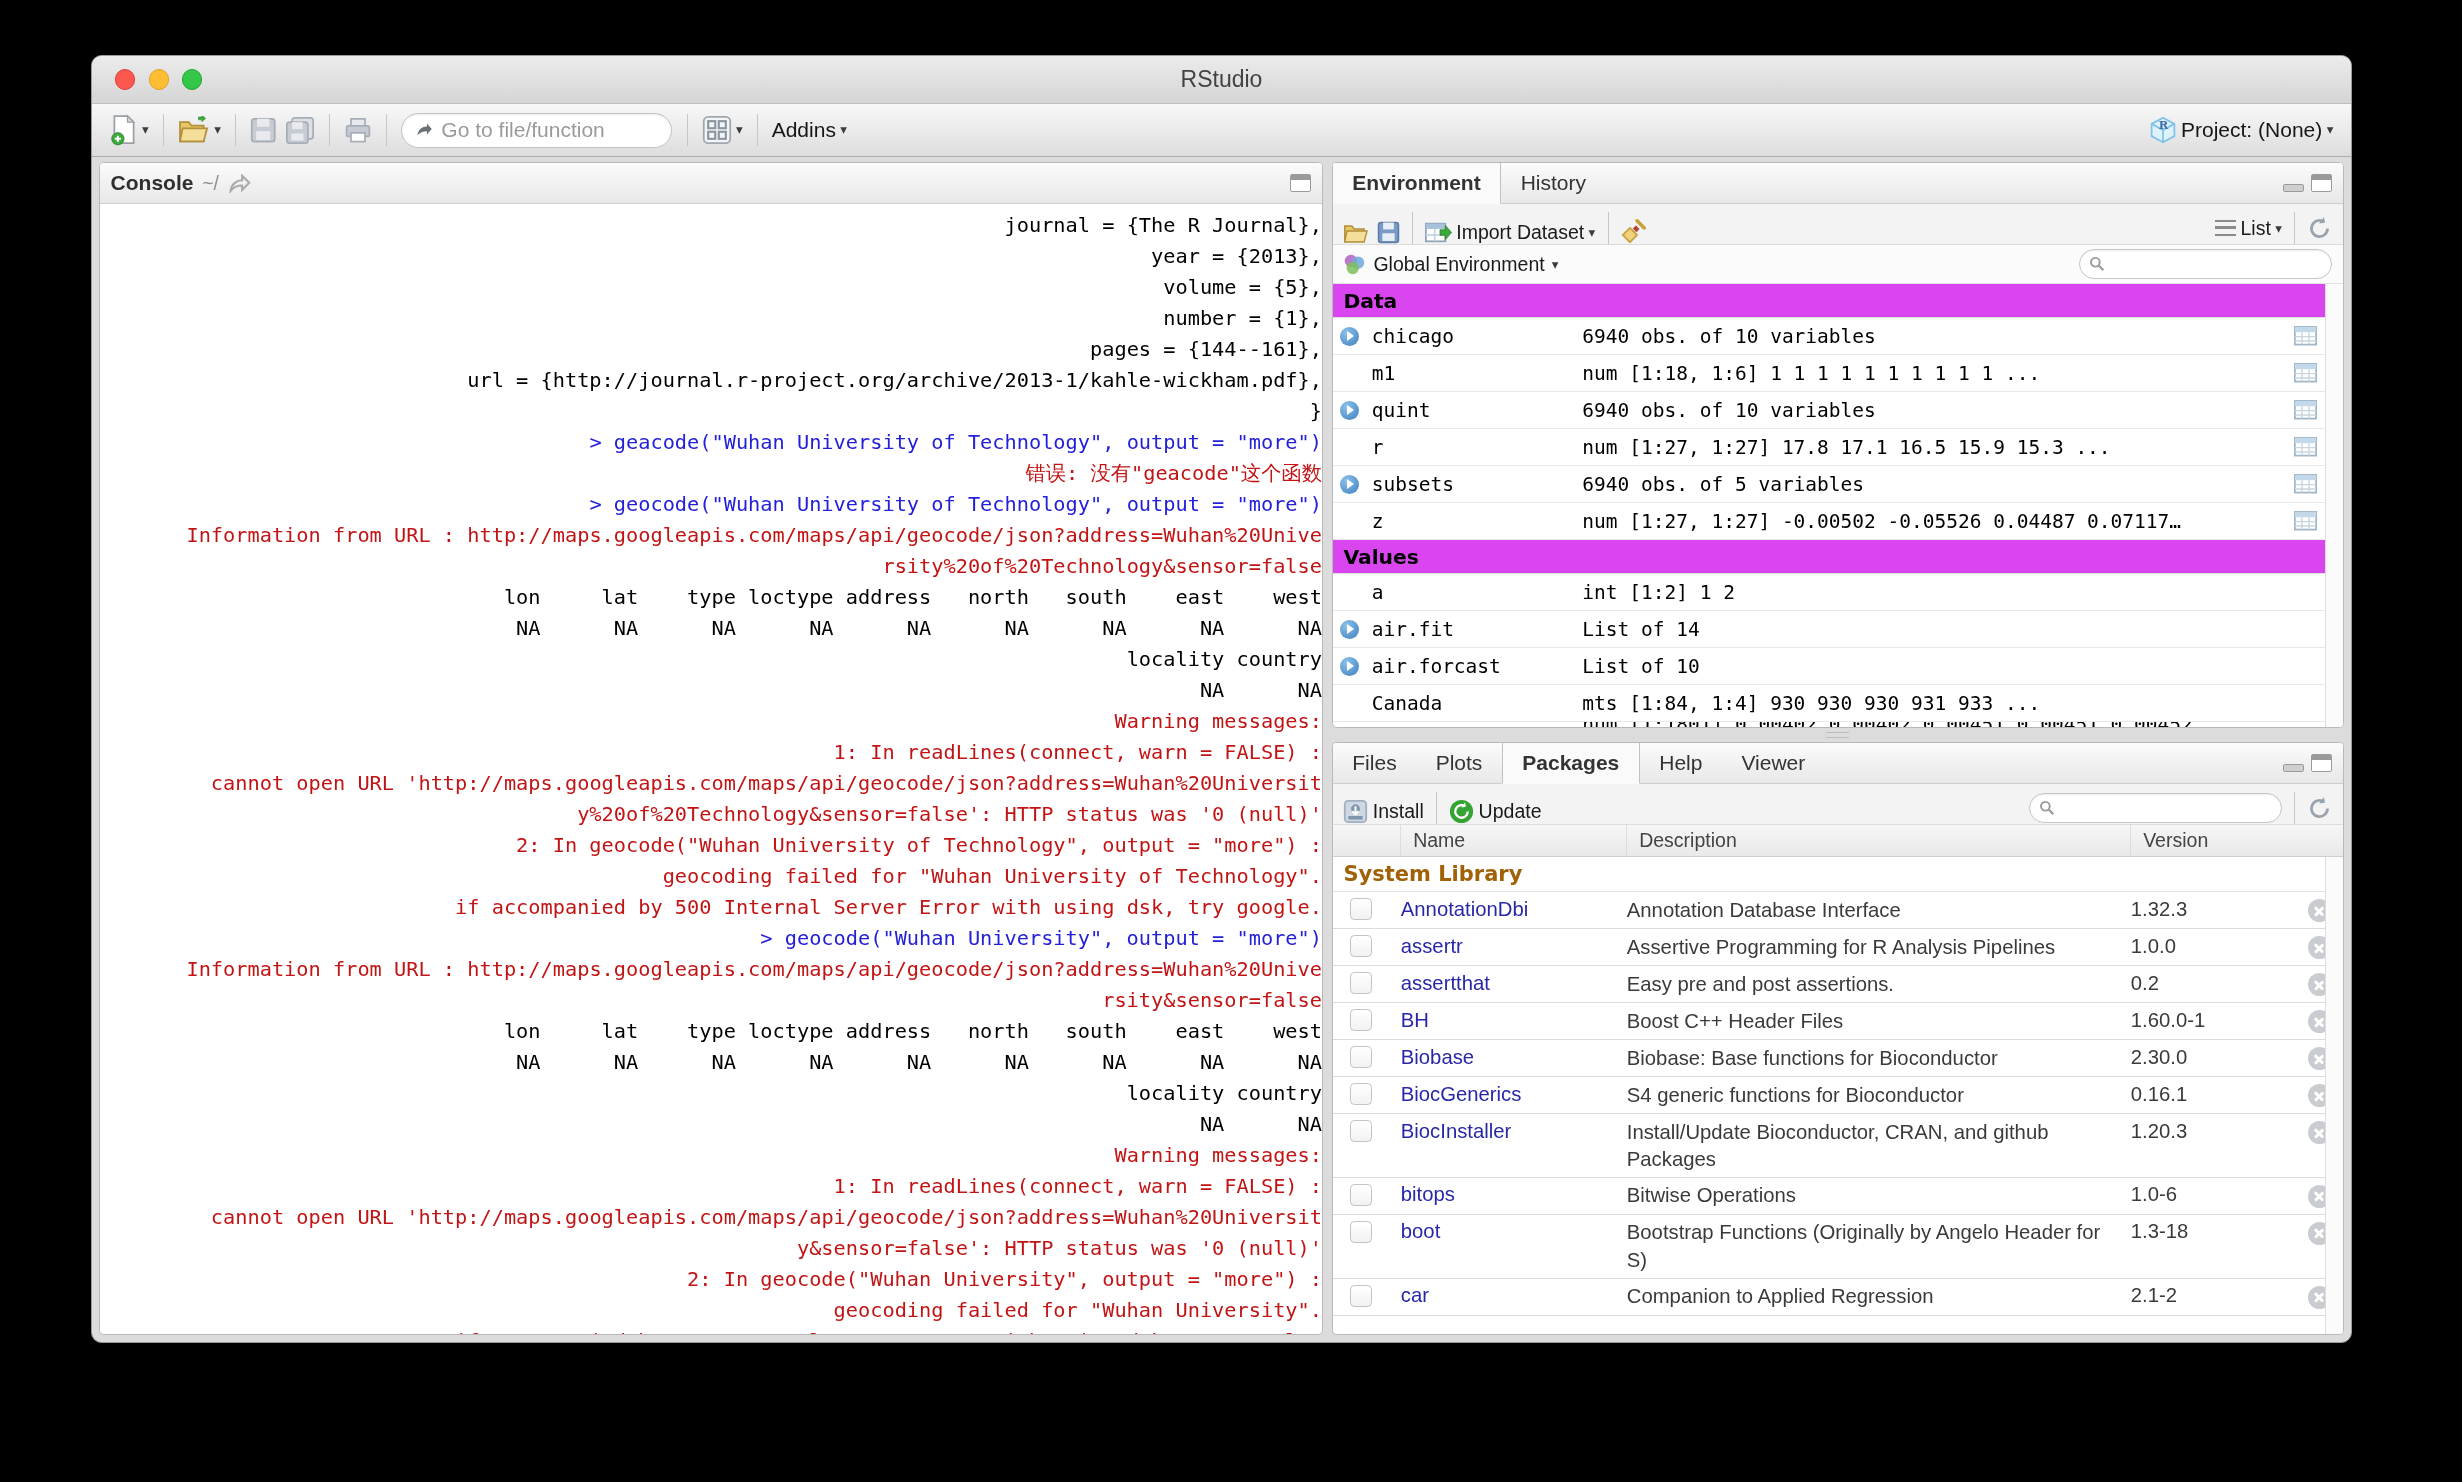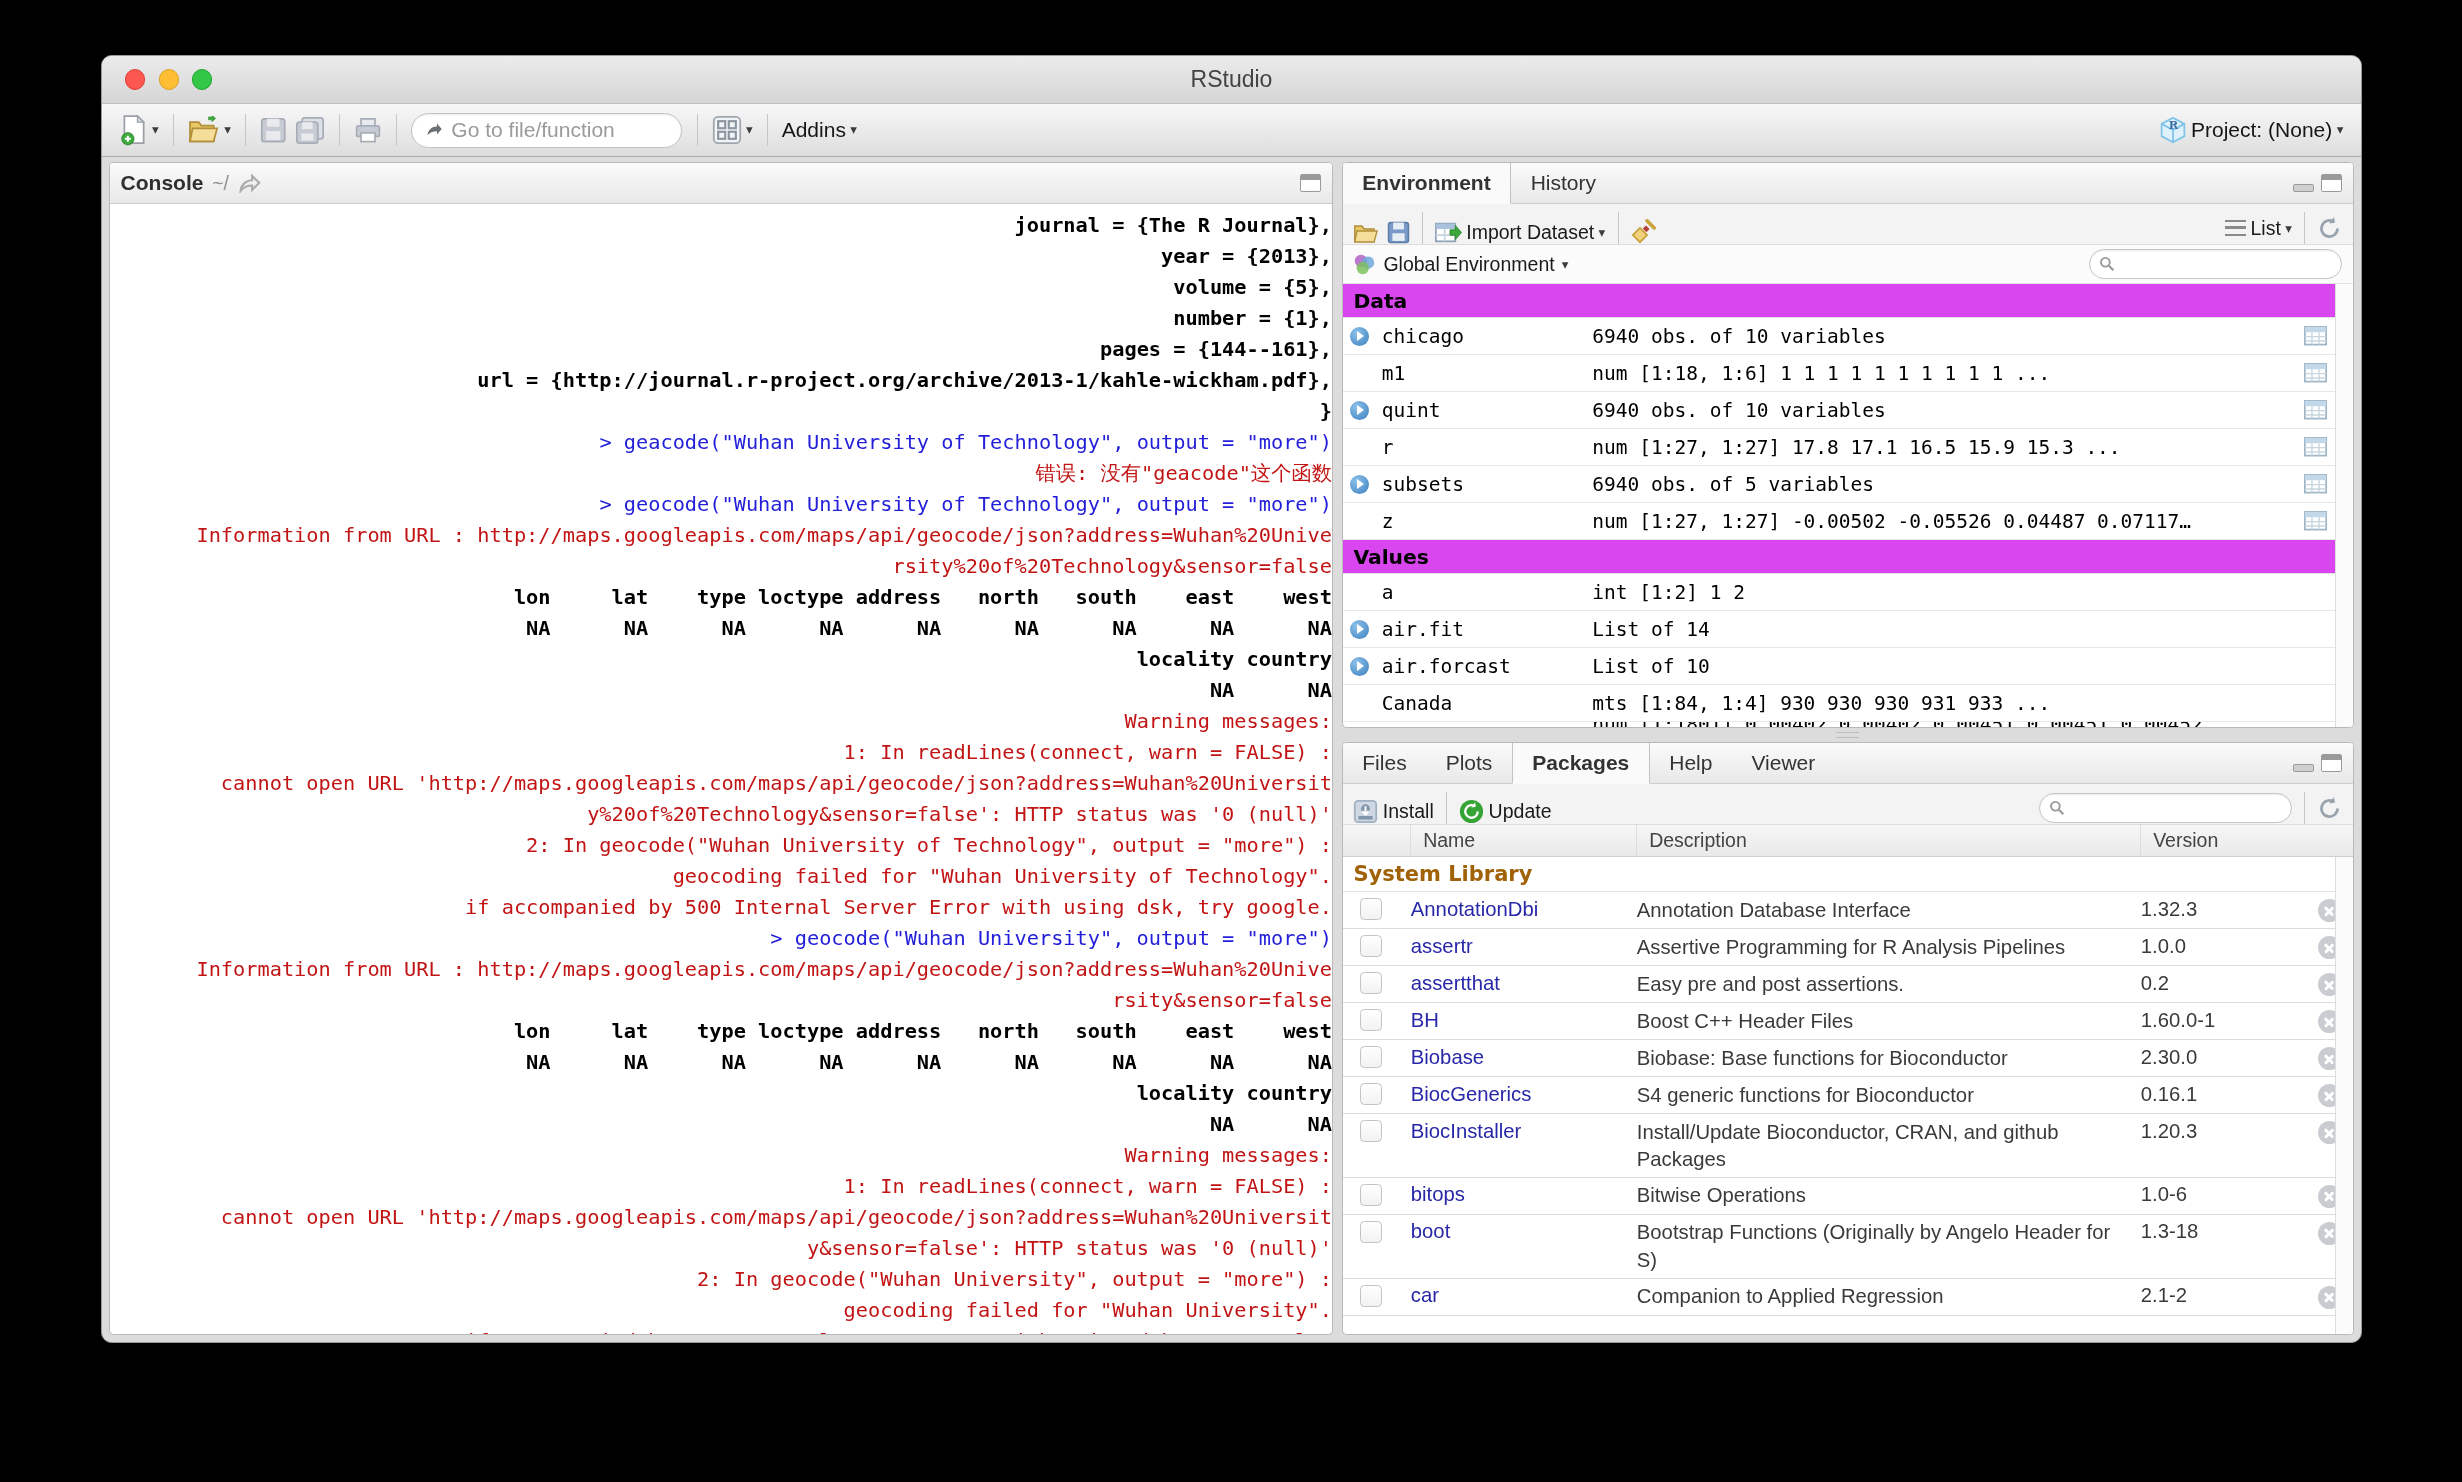--- a/index.html
+++ b/index.html
@@ -1,20 +1,20 @@
 <!DOCTYPE html>
 <html style="font-size:14px"><head>
 <meta charset="utf-8">
 <style>
   html,body{margin:0;padding:0;background:#000;width:2462px;height:1482px;overflow:hidden;
             font-family:"Liberation Sans",sans-serif;-webkit-font-smoothing:antialiased;}
   *{box-sizing:border-box;}
 
   
-  .window{position:absolute;left:101px;top:55px;width:2261px;height:1288px;border-radius:10.6px;
+  .window{position:absolute;left:91px;top:55px;width:2261px;height:1288px;border-radius:10.6px;
           background:#DCDCDC;box-shadow:0 26.5px 71px rgba(0,0,0,.65);overflow:hidden;
           border:0.9px solid #9a9a9a;display:flex;flex-direction:column;}
   .titlebar{height:48px;flex:0 0 48px;background:linear-gradient(#ECECEC,#D5D5D5);
             border-bottom:0.9px solid #BFBFBF;position:relative;display:flex;align-items:center;}
   .lights{position:absolute;left:23px;top:0;height:100%;display:flex;align-items:center;gap:13.3px;}
   .light{width:20.3px;height:20.3px;border-radius:50%;}
   .light.red{background:#FC5850;border:0.9px solid #DF3E36;}
   .light.yellow{background:#FDBE34;border:0.9px solid #DEA123;}
   .light.green{background:#33C748;border:0.9px solid #23A532;}
   .title{width:100%;text-align:center;font-size:23px;color:#434343;font-weight:500;}
@@ -69,21 +69,21 @@
   .st-right{margin-left:auto;display:flex;align-items:center;gap:7px;}
 
   .scopebar{height:39px;flex:0 0 39px;background:#FBFBFB;border-bottom:0.9px solid #E2E2E2;
             display:flex;align-items:center;padding:0 10.6px;gap:7px;}
   .scopebar .lbl{font-size:19.5px;color:#1a1a1a;}
 
   
   .console-body{flex:1;overflow:hidden;padding:5.3px 0 0 16px;position:relative;
                 font-family:"DejaVu Sans Mono","Liberation Mono",monospace;font-size:20.3px;line-height:31px;}
   .cline{white-space:pre;}
-  .out{color:#000;font-weight:bold;}
+  .out{color:#000;}
   .in{color:#2420D9;}
   .err{color:#C21414;}
 
   
   .env-list{flex:1;position:relative;overflow:hidden;font-family:"DejaVu Sans Mono","Liberation Mono",monospace;}
   .sec-head{height:34px;display:flex;align-items:center;padding:0 10.6px;background:#d946ef;
             border-bottom:0.9px solid #DFDFDF;font-weight:bold;font-size:20.3px;color:#000;
             font-family:"DejaVu Sans",sans-serif;}
   .env-row{height:37px;display:flex;align-items:center;border-bottom:0.9px solid #E8E8E8;position:relative;
            font-size:19.5px;color:#000;}

